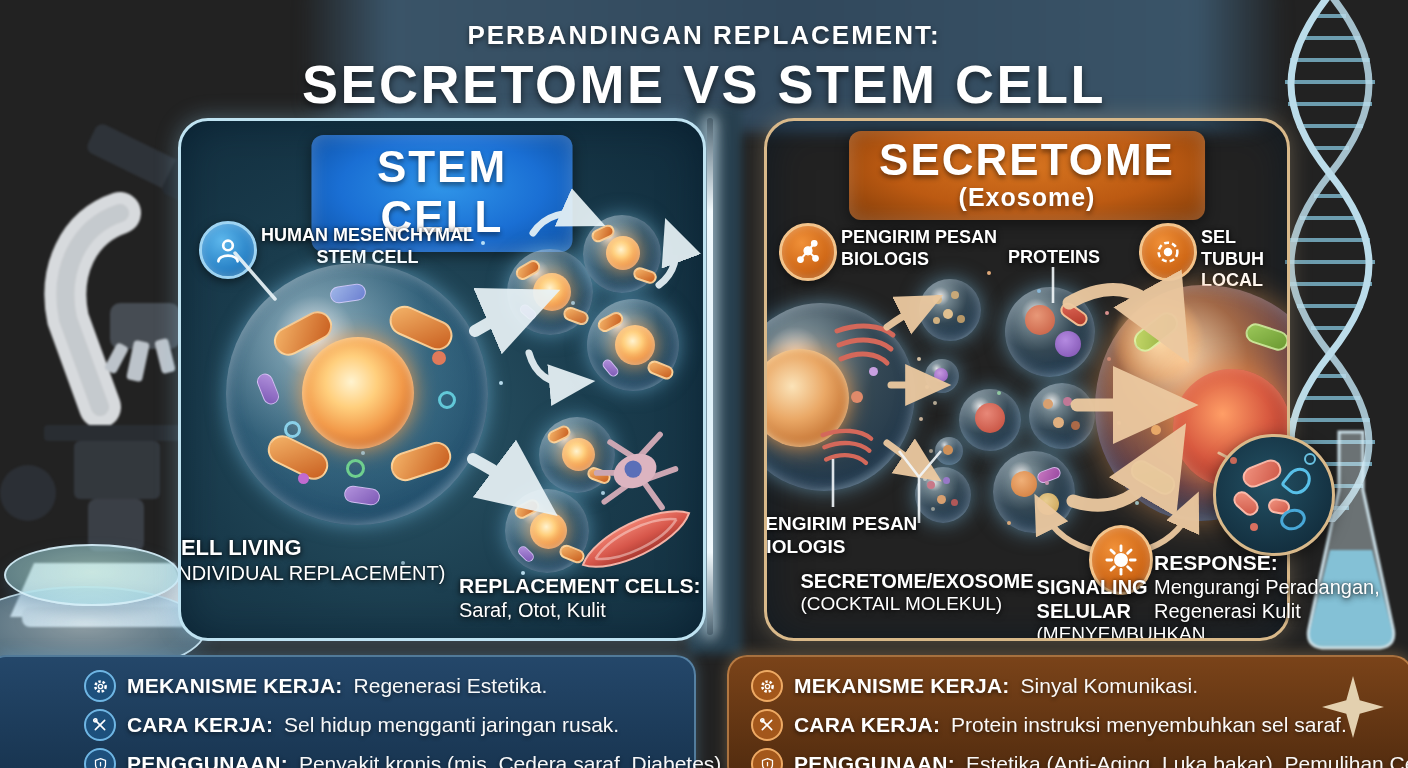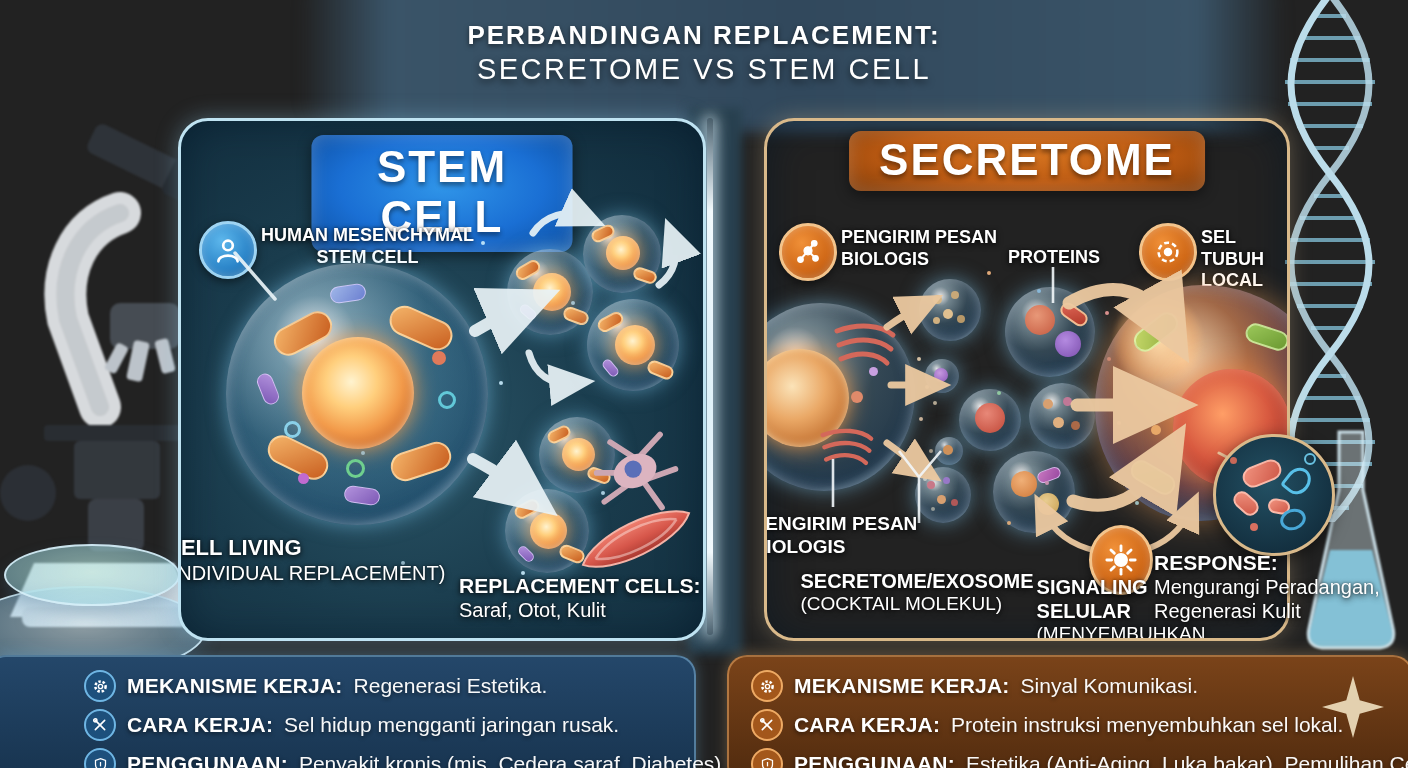--- a/index.html
+++ b/index.html
@@ -18,21 +18,21 @@
   .mid-dark{left:688px;top:108px;width:54px;height:546px;background:#28404f;filter:blur(5px);}
   .petri{border-radius:50%;border:2px solid rgba(214,238,248,.9);
     background:radial-gradient(ellipse at 50% 42%,rgba(218,242,252,.6),rgba(150,200,228,.5) 60%,rgba(110,165,200,.4));
     box-shadow:0 8px 16px rgba(70,110,140,.3);filter:blur(.6px);}
   .divider{left:707px;top:118px;width:6px;height:517px;border-radius:4px;
     background:linear-gradient(180deg,rgba(255,255,255,.15),#ffffff 18%,#eaf6fb 55%,#ffffff 84%,rgba(255,255,255,.15));
     box-shadow:0 0 14px 4px rgba(230,248,255,.65);}
   
   .title{left:0;top:20px;width:1408px;text-align:center;color:#fff;z-index:6;}
   .title .t1{font-size:26px;font-weight:bold;letter-spacing:2px;text-shadow:0 2px 5px rgba(0,0,0,.55);}
-  .title .t2{font-size:29px;font-weight:normal;letter-spacing:2.5px;margin-top:2px;text-shadow:0 3px 7px rgba(0,0,0,.6);}
+  .title .t2{font-size:54px;font-weight:bold;letter-spacing:2.5px;margin-top:2px;text-shadow:0 3px 7px rgba(0,0,0,.6);}
   
   .panel{top:118px;width:522px;height:517px;border-radius:30px;overflow:hidden;z-index:3;}
   .panel.left{left:178px;border:3px solid #bfe3f2;
     background:radial-gradient(ellipse at 42% 58%, #2b5668 0%, #1a3c4d 48%, #102b3b 100%);
     box-shadow:0 0 22px rgba(150,210,240,.35), inset 0 0 40px rgba(0,20,35,.5);}
   .panel.right{left:764px;width:520px;border:3px solid #d9b98a;
     background:
       radial-gradient(ellipse at 82% 45%, rgba(210,120,60,.22), rgba(0,0,0,0) 55%),
       radial-gradient(ellipse at 45% 55%, #29506 0%, #1b3d50 0%, #163647 52%, #102a3a 100%);
     box-shadow:0 0 22px rgba(230,200,150,.3), inset 0 0 40px rgba(0,20,35,.5);}
@@ -269,20 +269,21 @@
     </div>
     <div class="abs lab cc" style="left:408px;top:452px;width:260px;">
       <div style="font-size:21px;">REPLACEMENT CELLS:</div>
       <div style="font-size:20px;font-weight:normal;">Saraf, Otot, Kulit</div>
     </div>
   </section>
 
   <section class="abs panel right">
     <div class="abs badge badge-secre">
       <div class="b1">SECRETOME</div>
+      <div class="b2">(Exosome)</div>
     </div>
 
     <div class="abs chip orange" style="left:12px;top:102px;">
       <svg width="30" height="30" viewBox="0 0 24 24" stroke="#fff" fill="#fff">
           <line x1="12" y1="11" x2="6" y2="18" stroke-width="1.6"></line>
           <line x1="12" y1="11" x2="18" y2="17" stroke-width="1.6"></line>
           <line x1="12" y1="11" x2="17" y2="5" stroke-width="1.6"></line>
           <circle cx="12" cy="11" r="3.2"></circle>
           <circle cx="6" cy="18" r="2.2"></circle>
           <circle cx="18" cy="17" r="2.2"></circle>
@@ -499,21 +500,21 @@
       </div>
       <div class="row">
         <span class="bullet">
             <svg width="16" height="16" viewBox="0 0 24 24" stroke="#fff" fill="none" stroke-width="2.4" stroke-linecap="round">
               <line x1="5" y1="5" x2="19" y2="19"></line>
               <line x1="19" y1="5" x2="5" y2="19"></line>
               <circle cx="5" cy="5" r="2.4"></circle>
             </svg>
           </span>
         <span class="lbl">CARA KERJA:</span>
-          <span class="txt">Protein instruksi menyembuhkan sel lokal.</span>
+          <span class="txt">Protein instruksi menyembuhkan sel saraf.</span>
       </div>
       <div class="row">
         <span class="bullet">
             <svg width="15" height="15" viewBox="0 0 24 24" fill="none" stroke="#fff" stroke-width="2">
               <path d="M12 2.5 L20 5.5 V12 C20 17.2 16.2 20.2 12 21.5 C7.8 20.2 4 17.2 4 12 V5.5 Z"></path>
               <line x1="12" y1="8" x2="12" y2="15"></line>
             </svg>
           </span>
         <span class="lbl">PENGGUNAAN:</span>
           <span class="txt">Estetika (Anti-Aging, Luka bakar), Pemulihan Cepat</span>

